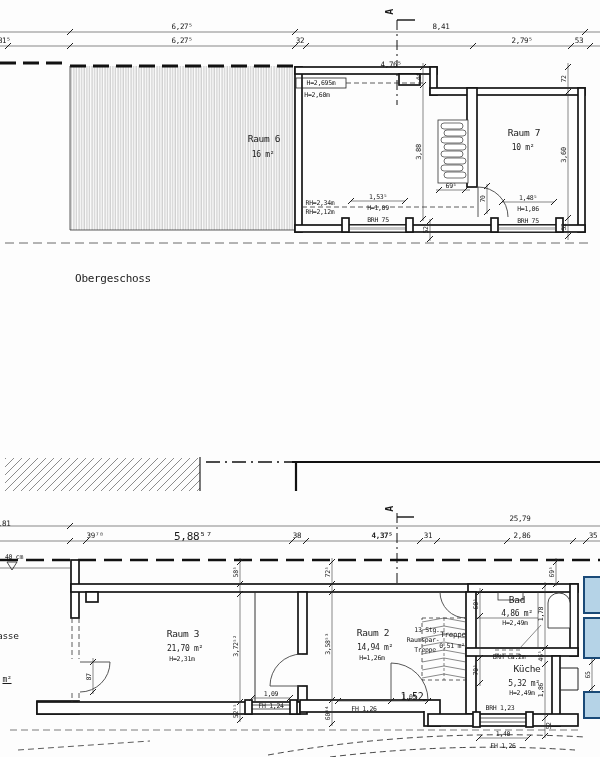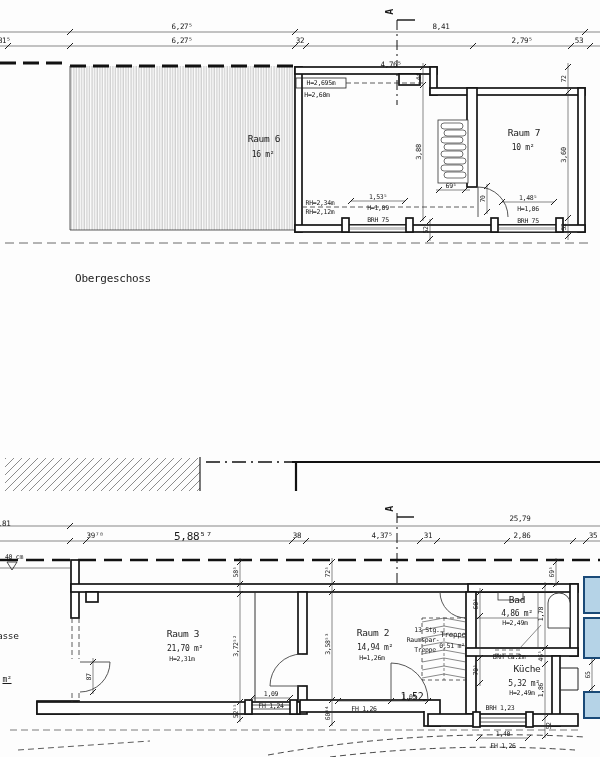--- a/index.html
+++ b/index.html
@@ -291,21 +291,21 @@
       <div style="left: 378px; top: 220px; font-size: 6.5px; color: rgb(27, 27, 27);">BRH 75</div>
       <div style="left: 320px; top: 203px; font-size: 6.5px; color: rgb(27, 27, 27);">RH=2,34m</div>
       <div style="left: 320px; top: 212px; font-size: 6.5px; color: rgb(27, 27, 27);">RH=2,12m</div>
       <div style="left: 113px; top: 278px; font-size: 11px; color: rgb(27, 27, 27);">Obergeschoss</div>
       <div class="rot" style="left: 390px; top: 509px; font-size: 10px; font-weight: bold; color: rgb(27, 27, 27);">A</div>
       <div style="left: 2px; top: 524px; font-size: 7.5px; color: rgb(27, 27, 27);">1,81</div>
       <div style="left: 520px; top: 519px; font-size: 7.5px; color: rgb(27, 27, 27);">25,79</div>
       <div style="left: 95px; top: 536px; font-size: 7.5px; color: rgb(27, 27, 27);">39⁷⁸</div>
       <div style="left: 193px; top: 536px; font-size: 11px; color: rgb(27, 27, 27);">5,88⁵⁷</div>
       <div style="left: 297px; top: 536px; font-size: 7.5px; color: rgb(27, 27, 27);">38</div>
-      <div style="left: 382px; top: 536px; font-size: 7.5px; color: rgb(27, 27, 27);">4,37⁵</div>
+      <div style="left: 382px; top: 536px; font-size: 7.5px; color: rgb(27, 27, 27); font-weight: bold;">4,37⁵</div>
       <div style="left: 428px; top: 536px; font-size: 7.5px; color: rgb(27, 27, 27);">31</div>
       <div style="left: 522px; top: 536px; font-size: 7.5px; color: rgb(27, 27, 27);">2,86</div>
       <div style="left: 593px; top: 536px; font-size: 7.5px; color: rgb(27, 27, 27);">35</div>
       <div style="left: 14px; top: 557px; font-size: 6.5px; color: rgb(27, 27, 27);">40 cm</div>
       <div style="left: -3px; top: 636px; font-size: 9.5px; color: rgb(27, 27, 27);">Terrasse</div>
       <div style="left: 7px; top: 680px; font-size: 8px; color: rgb(27, 27, 27); text-decoration: underline;">m²</div>
       <div class="rot" style="left: 236px; top: 572px; font-size: 6.5px; color: rgb(27, 27, 27);">58⁵</div>
       <div class="rot" style="left: 328px; top: 572px; font-size: 6.5px; color: rgb(27, 27, 27);">72⁵</div>
       <div class="rot" style="left: 552px; top: 572px; font-size: 6.5px; color: rgb(27, 27, 27);">69⁵</div>
       <div style="left: 183px; top: 634px; font-size: 9.5px; color: rgb(27, 27, 27);">Raum 3</div>

